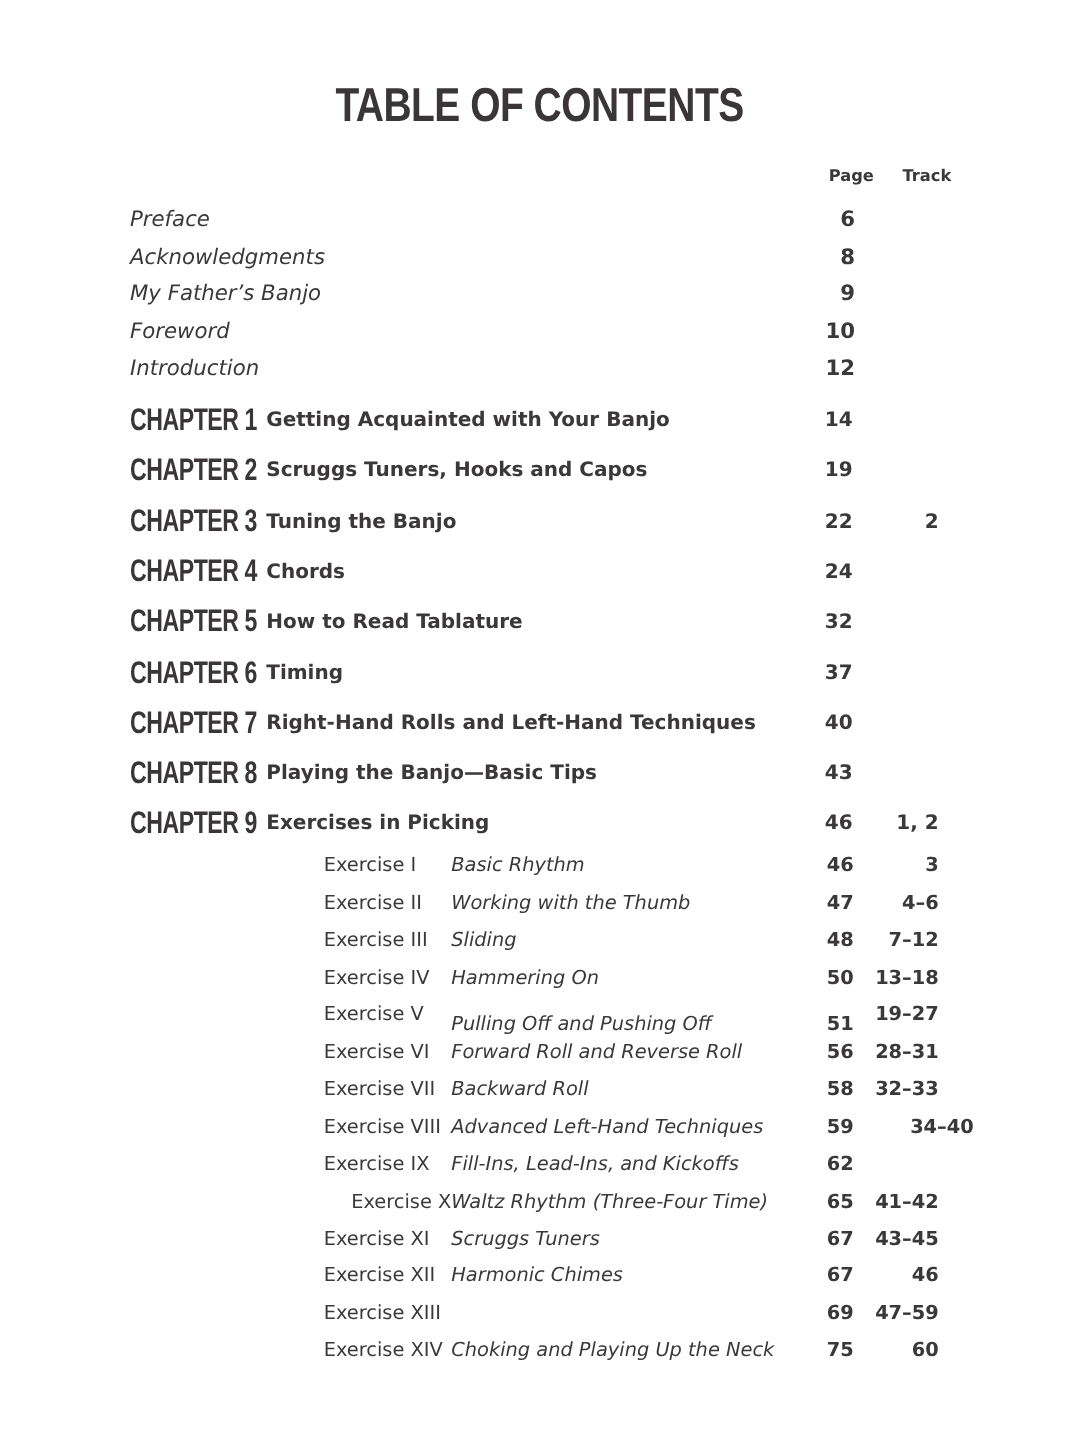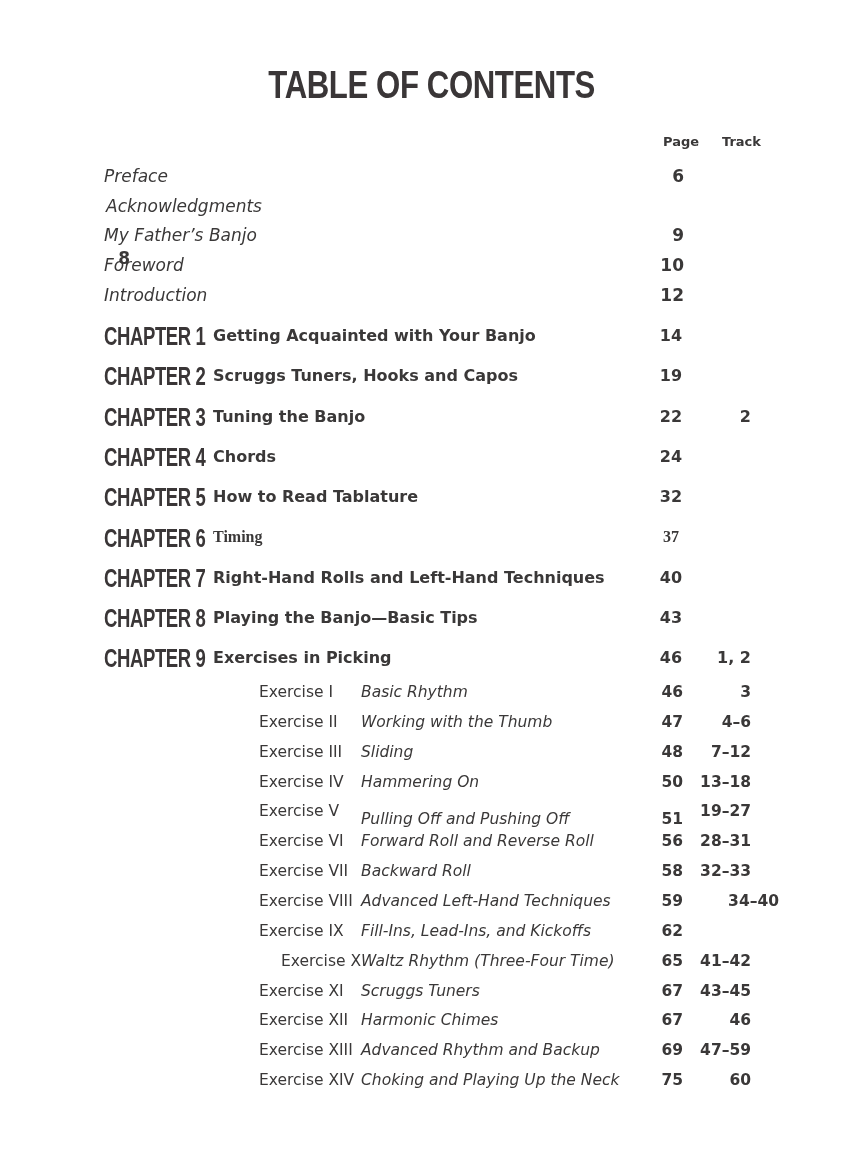--- a/index.html
+++ b/index.html
@@ -26,21 +26,21 @@
 <div class="title">TABLE OF CONTENTS</div>
 <div class="colhead" style="left:663px">Page</div>
 <div class="colhead" style="left:722px">Track</div>
 
 <div id="toc">
     <div class="row front" style="top: 166px;">
       <span class="ttl">Preface</span>
       <span class="lead"></span>
       <span class="pg">6</span>
     </div>
-    <div class="row front" style="top: 195.7px; flex-direction: column;">
+    <div class="row front" style="top: 195.7px;">
       <span class="ttl">Acknowledgments</span>
       <span class="lead"></span>
       <span class="pg">8</span>
     </div>
     <div class="row front" style="top: 225.4px;">
       <span class="ttl">My Father’s Banjo</span>
       <span class="lead"></span>
       <span class="pg">9</span>
     </div>
     <div class="row front" style="top: 255.1px;">
@@ -82,21 +82,21 @@
     </div>
     <div class="track" style="top: 446.9px; left: 681px;"></div>
     <div class="chap-label" style="top: 483.2px;">CHAPTER 5</div>
     <div class="row chap" style="top: 487.2px;">
       <span class="ttl">How to Read Tablature</span>
       <span class="lead"></span>
       <span class="pg">32</span>
     </div>
     <div class="track" style="top: 487.2px; left: 681px;"></div>
     <div class="chap-label" style="top: 523.5px;">CHAPTER 6</div>
-    <div class="row chap" style="top: 527.5px; font-family: Liberation Serif, serif;">
+    <div class="row chap" style="top: 527.5px;">
       <span class="ttl">Timing</span>
       <span class="lead"></span>
       <span class="pg">37</span>
     </div>
     <div class="track" style="top: 527.5px; left: 681px;"></div>
     <div class="chap-label" style="top: 563.8px;">CHAPTER 7</div>
     <div class="row chap" style="top: 567.8px;">
       <span class="ttl">Right-Hand Rolls and Left-Hand Techniques</span>
       <span class="lead"></span>
       <span class="pg">40</span>
@@ -195,21 +195,20 @@
     <div class="track" style="top: 981.5px; left: 681px; font-size: 15.5px;">43–45</div>
     <div class="ex-label" style="top: 1011.35px;">Exercise XII</div>
     <div class="row ex" style="top: 1011.35px;">
       <span class="ttl">Harmonic Chimes</span>
       <span class="lead"></span>
       <span class="pg">67</span>
     </div>
     <div class="track" style="top: 1011.35px; left: 681px; font-size: 15.5px;">46</div>
     <div class="ex-label" style="top: 1041.2px;">Exercise XIII</div>
     <div class="row ex" style="top: 1041.2px;">
-      <span class="ttl">Advanced Rhythm and Backup</span>
       <span class="lead"></span>
       <span class="pg">69</span>
     </div>
     <div class="track" style="top: 1041.2px; left: 681px; font-size: 15.5px;">47–59</div>
     <div class="ex-label" style="top: 1071.05px;">Exercise XIV</div>
     <div class="row ex" style="top: 1071.05px;">
       <span class="ttl">Choking and Playing Up the Neck</span>
       <span class="lead"></span>
       <span class="pg">75</span>
     </div>

